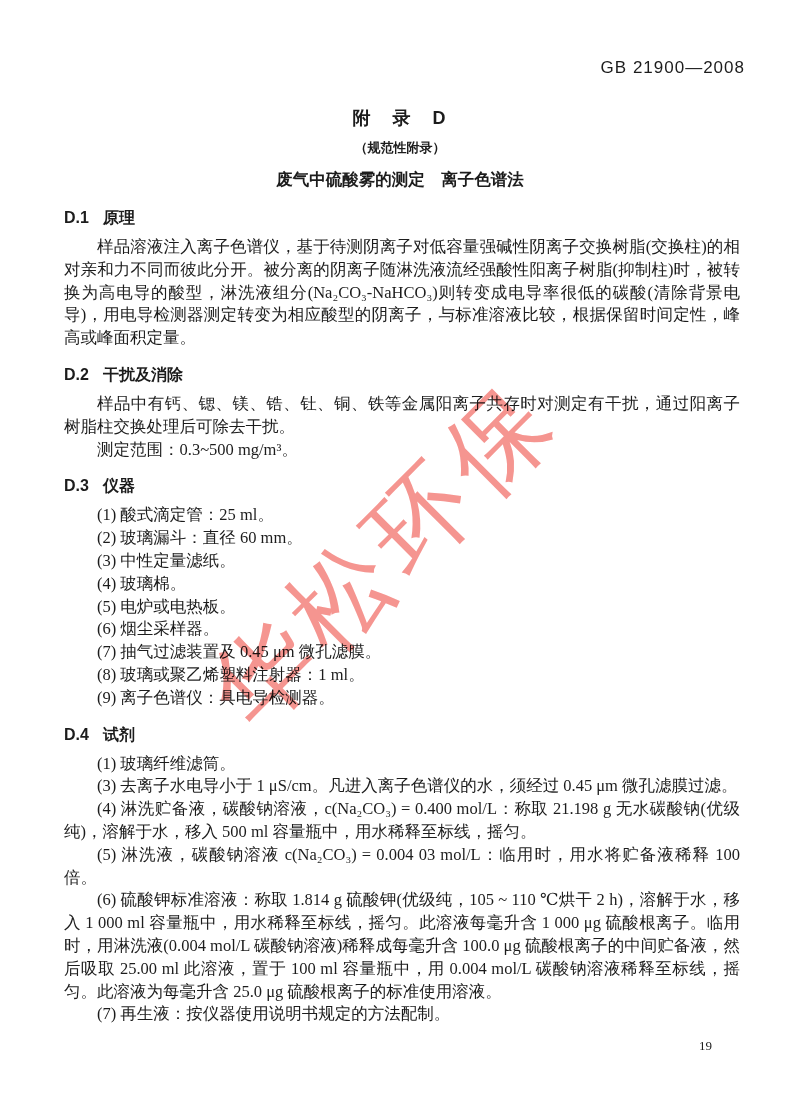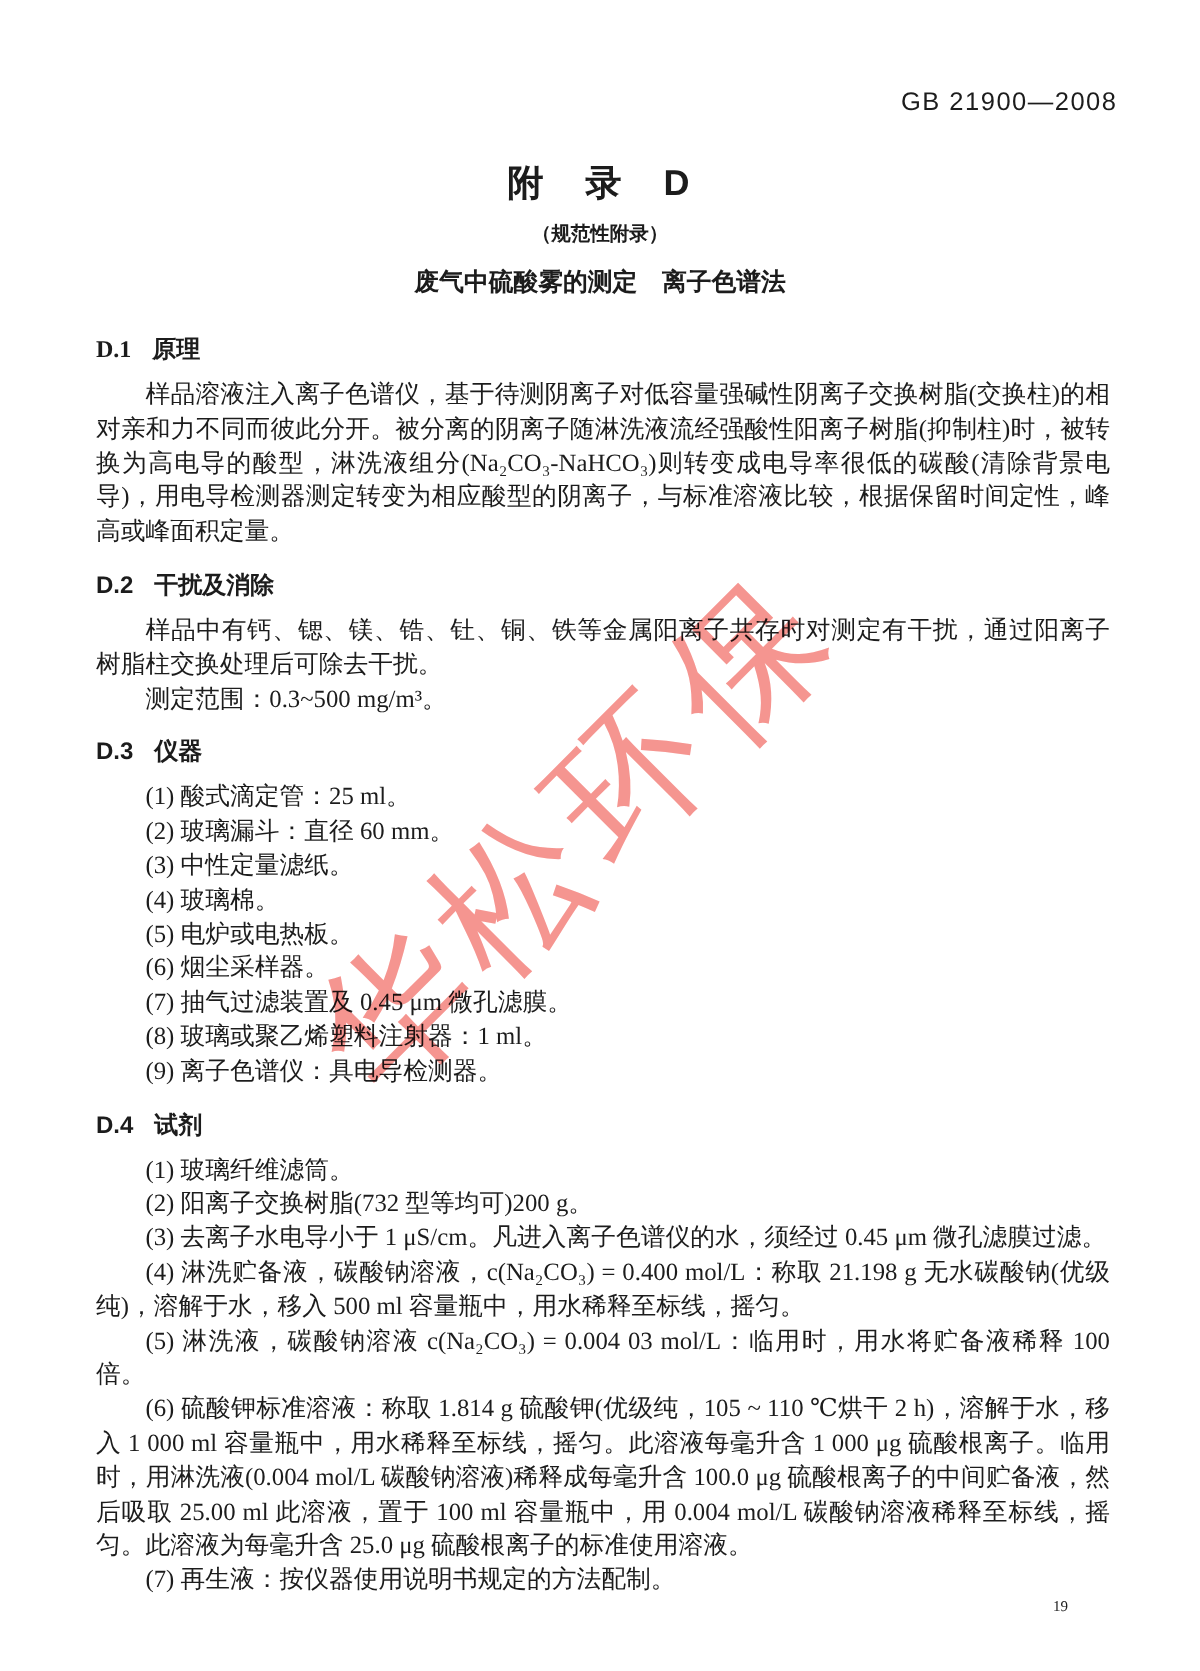--- a/index.html
+++ b/index.html
@@ -24,39 +24,39 @@
   }
   .title-block {
     position: absolute;
     top: 106px;
     left: 0;
     width: 100%;
     text-align: center;
     font-family: "Liberation Sans", "DejaVu Sans", sans-serif;
     font-weight: bold;
   }
-  .title-line1 { font-size: 24px; letter-spacing: 2px; margin: 0 0 9px 0; }
+  .title-line1 { font-size: 18px; letter-spacing: 2px; margin: 0 0 9px 0; }
   .title-line2 { font-size: 13px; margin: 0 0 8px 0; }
   .title-line3 { font-size: 16.5px; margin: 12px; }
   .content {
     position: absolute;
     top: 206px;
     left: 64px;
     width: 676px;
     font-size: 16.5px;
     line-height: 22.8px;
   }
   .sec-heading {
     font-family: "Liberation Sans", "DejaVu Sans", sans-serif;
     font-weight: bold;
     font-size: 16px;
     line-height: 23px;
     margin: 13px 0 7px 0;
   }
-  .sec-heading:first-child { margin-top: 16px; font-family: Liberation Serif, serif; }
+  .sec-heading:first-child { margin-top: 0; }
   .sec-num { margin-right: 14px; }
   .content p {
     margin: 0;
     text-indent: 2em;
     text-align: justify;
   }
   .watermark {
     position: absolute;
     left: 385px;
     top: 556px;
@@ -65,23 +65,23 @@
     font-size: 100px;
     font-weight: 400;
     letter-spacing: 10px;
     white-space: nowrap;
     mix-blend-mode: multiply;
     opacity: 0.85;
     pointer-events: none;
   }
   .page-number {
     position: absolute;
-    top: 1066px;
+    top: 1038px;
     right: 88px;
-    font-size: 10px;
+    font-size: 13px;
     text-align: right;
   }
 </style>
 </head>
 <body>
 
 <div class="page">
 
   <div class="std-header">GB 21900—2008</div>
 
@@ -114,21 +114,20 @@
     <p>(5) 电炉或电热板。</p>
     <p>(6) 烟尘采样器。</p>
     <p>(7) 抽气过滤装置及 0.45 μm 微孔滤膜。</p>
     <p>(8) 玻璃或聚乙烯塑料注射器：1 ml。</p>
     <p>(9) 离子色谱仪：具电导检测器。</p>
 
     <div class="sec-heading">
       <span class="sec-num">D.4</span><span>试剂</span>
     </div>
     <p>(1) 玻璃纤维滤筒。</p>
-    <p>(2) 阳离子交换树脂(732 型等均可)200 g。</p>
     <p>(3) 去离子水电导小于 1 μS/cm。凡进入离子色谱仪的水，须经过 0.45 μm 微孔滤膜过滤。</p>
     <p>(4) 淋洗贮备液，碳酸钠溶液，c(Na₂CO₃) = 0.400 mol/L：称取 21.198 g 无水碳酸钠(优级纯)，溶解于水，移入 500 ml 容量瓶中，用水稀释至标线，摇匀。</p>
     <p>(5) 淋洗液，碳酸钠溶液 c(Na₂CO₃) = 0.004 03 mol/L：临用时，用水将贮备液稀释 100 倍。</p>
     <p>(6) 硫酸钾标准溶液：称取 1.814 g 硫酸钾(优级纯，105 ~ 110 ℃烘干 2 h)，溶解于水，移入 1 000 ml 容量瓶中，用水稀释至标线，摇匀。此溶液每毫升含 1 000 μg 硫酸根离子。临用时，用淋洗液(0.004 mol/L 碳酸钠溶液)稀释成每毫升含 100.0 μg 硫酸根离子的中间贮备液，然后吸取 25.00 ml 此溶液，置于 100 ml 容量瓶中，用 0.004 mol/L 碳酸钠溶液稀释至标线，摇匀。此溶液为每毫升含 25.0 μg 硫酸根离子的标准使用溶液。</p>
     <p>(7) 再生液：按仪器使用说明书规定的方法配制。</p>
 
   </div>
 
   <div class="watermark" style="color: rgb(244, 130, 125);">华松环保</div>
 

